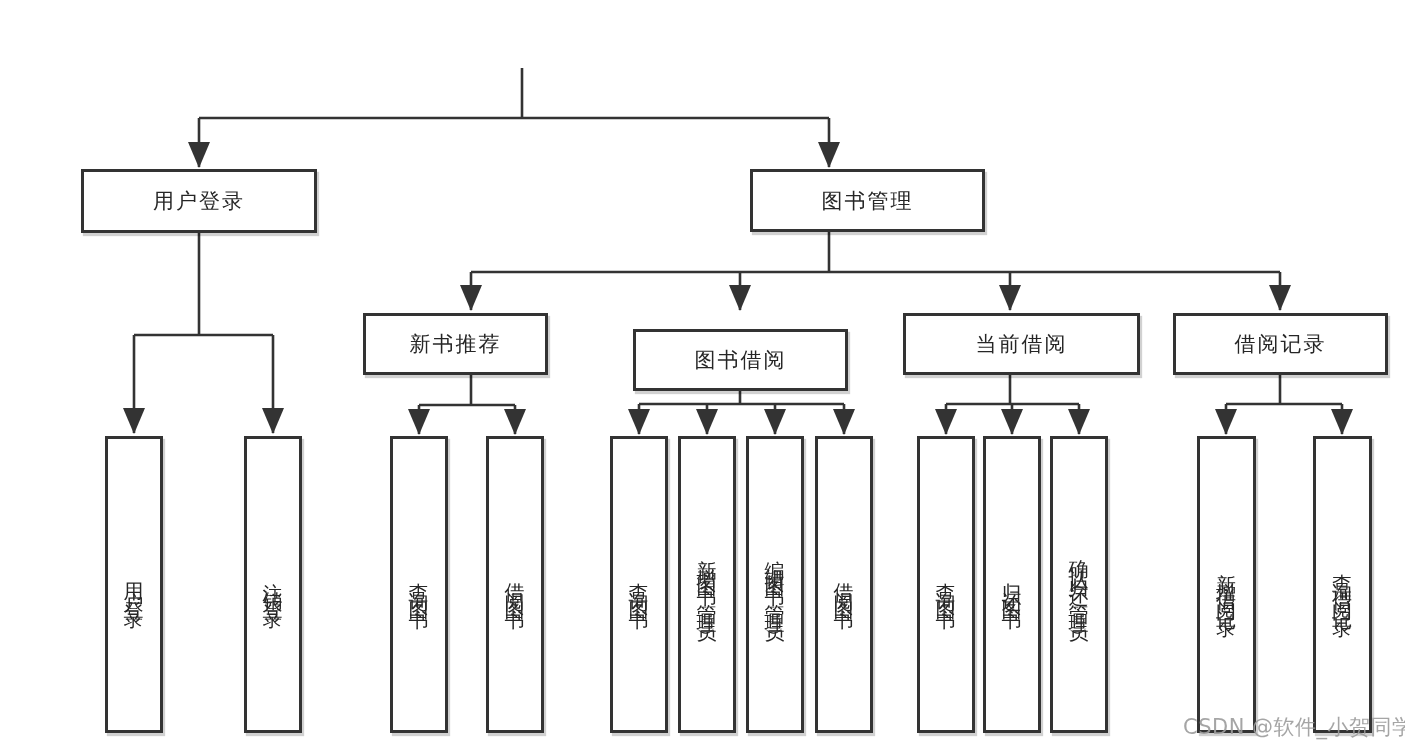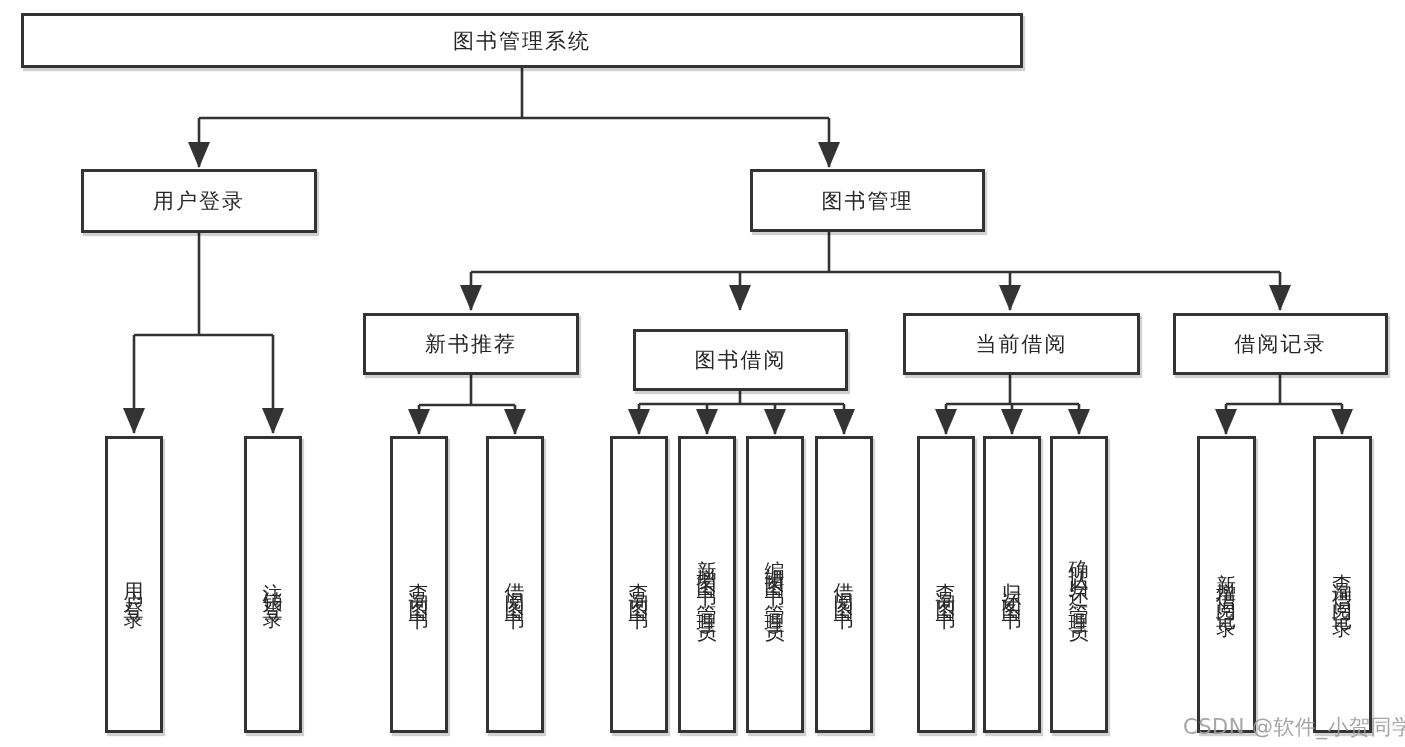--- a/index.html
+++ b/index.html
@@ -122,26 +122,25 @@
       <path class="wire" d="M1079,404 V434" marker-end="url(#ah)"></path>
     </g>
     <g>
       <path class="wire" d="M1280,375 V404"></path>
       <path class="wire" d="M1226,404 H1342"></path>
       <path class="wire" d="M1226,404 V434" marker-end="url(#ah)"></path>
       <path class="wire" d="M1342,404 V434" marker-end="url(#ah)"></path>
     </g>
   </svg>
 
-  <div class="node h" style="left:21px; top:13px; width:1002px; height:55px;">图书管理系统</div>
 
   <div class="node h" style="left:81px; top:169px; width:236px; height:64px;">用户登录</div>
   <div class="node h" style="left:712px; top:169px; width:235px; height:63px;margin-left:38px;">图书管理</div>
 
-  <div class="node h" style="left:363px; top:313px; width:216px; height:62px;">新书推荐</div>
+  <div class="node h" style="left:363px; top:313px; width:185px; height:62px;">新书推荐</div>
   <div class="node h" style="left:633px; top:313px; width:215px; height:62px;margin-top:16px;">图书借阅</div>
   <div class="node h" style="left:903px; top:313px; width:237px; height:62px;">当前借阅</div>
   <div class="node h" style="left:1173px; top:313px; width:215px; height:62px;">借阅记录</div>
 
   <div class="node v" style="left:105px; top:436px; width:58px; height:297px;">
     <span>用户登录</span>
   </div>
   <div class="node v" style="left:244px; top:436px; width:58px; height:297px;">
     <span>注销登录</span>
   </div>

